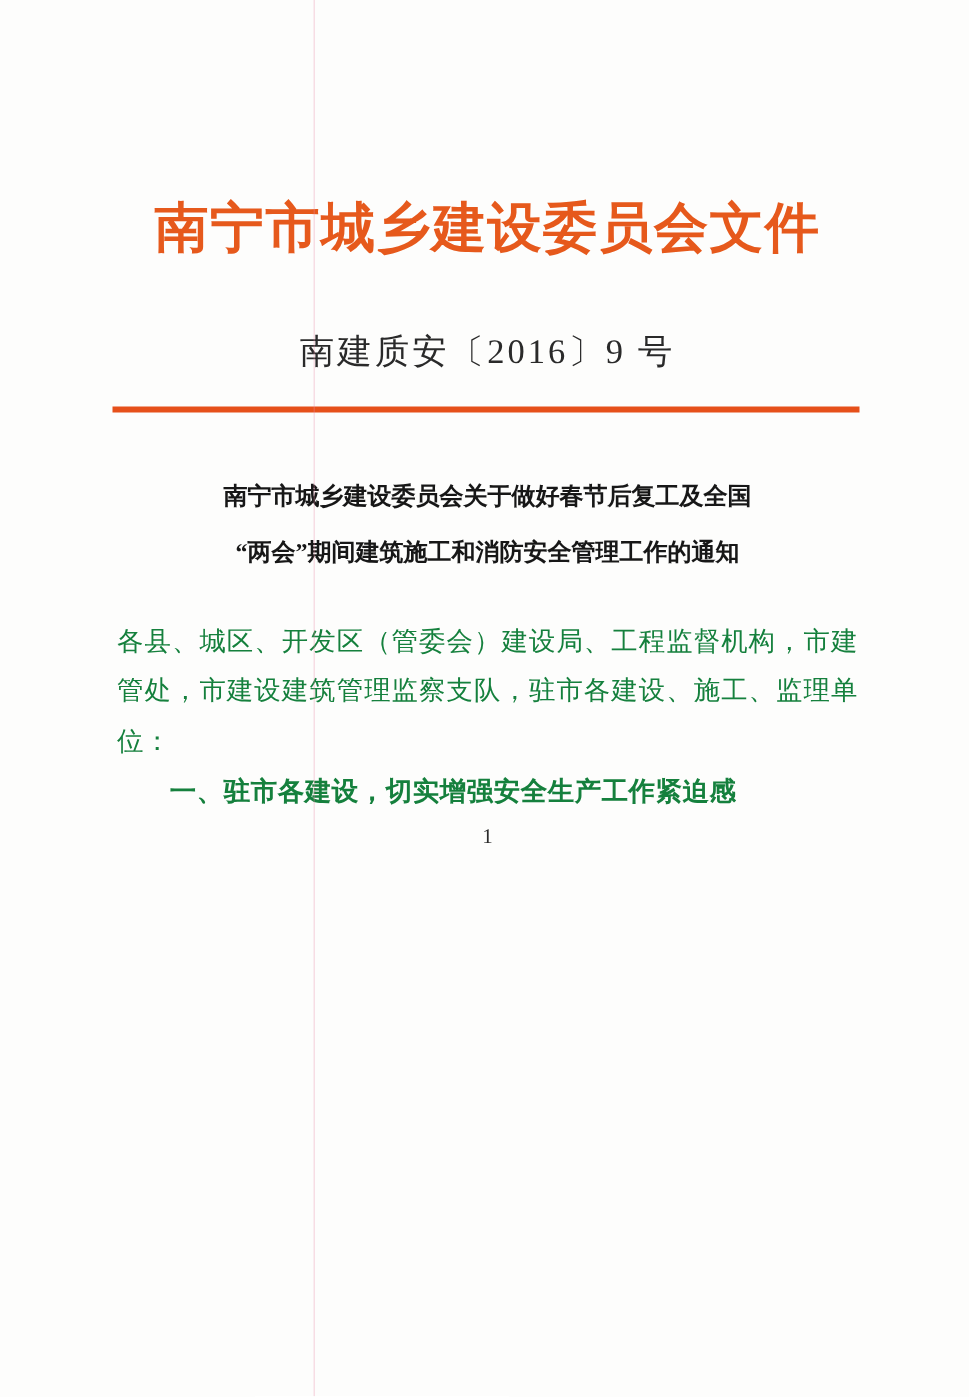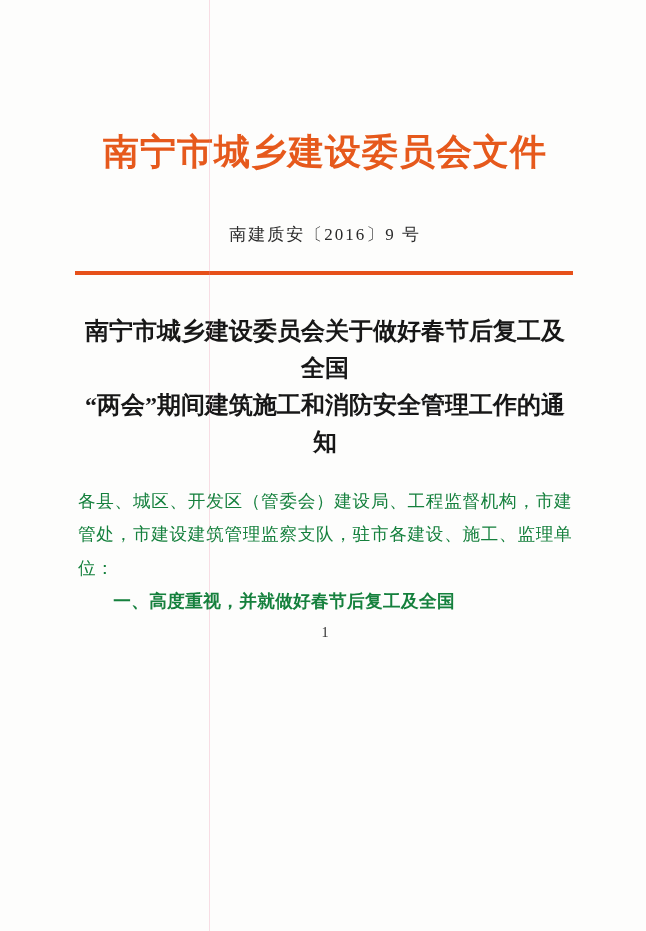--- a/index.html
+++ b/index.html
@@ -35,37 +35,37 @@
     font-size: 36px;
     line-height: 48px;
     font-weight: bold;
     letter-spacing: 1px;
     color: var(--letterhead-red, #e6591c);
     white-space: nowrap;
   }
   .doc-number {
     margin-top: 47px;
     text-align: center;
-    font-size: 17px;
+    font-size: 23px;
     line-height: 24px;
     letter-spacing: 2px;
     color: #2a2a2a;
   }
   .divider {
     margin-top: 24px;
     margin-left: -3px;
     margin-right: -1px;
     height: 4px;
     background: var(--divider-red, #e6501a);
     border: none;
   }
   .doc-title {
     margin: 38px 0 0 0;
     text-align: center;
-    font-size: 24px;
+    font-size: 16px;
     line-height: 37px;
     font-weight: bold;
     color: #171717;
   }
   .body-block {
     margin-top: 24px;
   }
   .body-block p {
     margin: 0;
     font-size: 17.6px;
@@ -97,17 +97,17 @@
 
   <div class="divider"></div>
 
   <h2 class="doc-title">
     <span>南宁市城乡建设委员会关于做好春节后复工及全国</span><br>
     <span>“两会”期间建筑施工和消防安全管理工作的通知</span>
   </h2>
 
   <div class="body-block">
     <p>各县、城区、开发区（管委会）建设局、工程监督机构，市建管处，市建设建筑管理监察支队，驻市各建设、施工、监理单位：</p>
-    <p class="indent section-heading">一、高度重视，并就做好春节后复工及全国</p>
+    <p class="indent section-heading">一、驻市各建设，切实增强安全生产工作紧迫感</p>
   </div>
 
   <div class="page-number">1</div>
 </div>
 
 </body></html>

